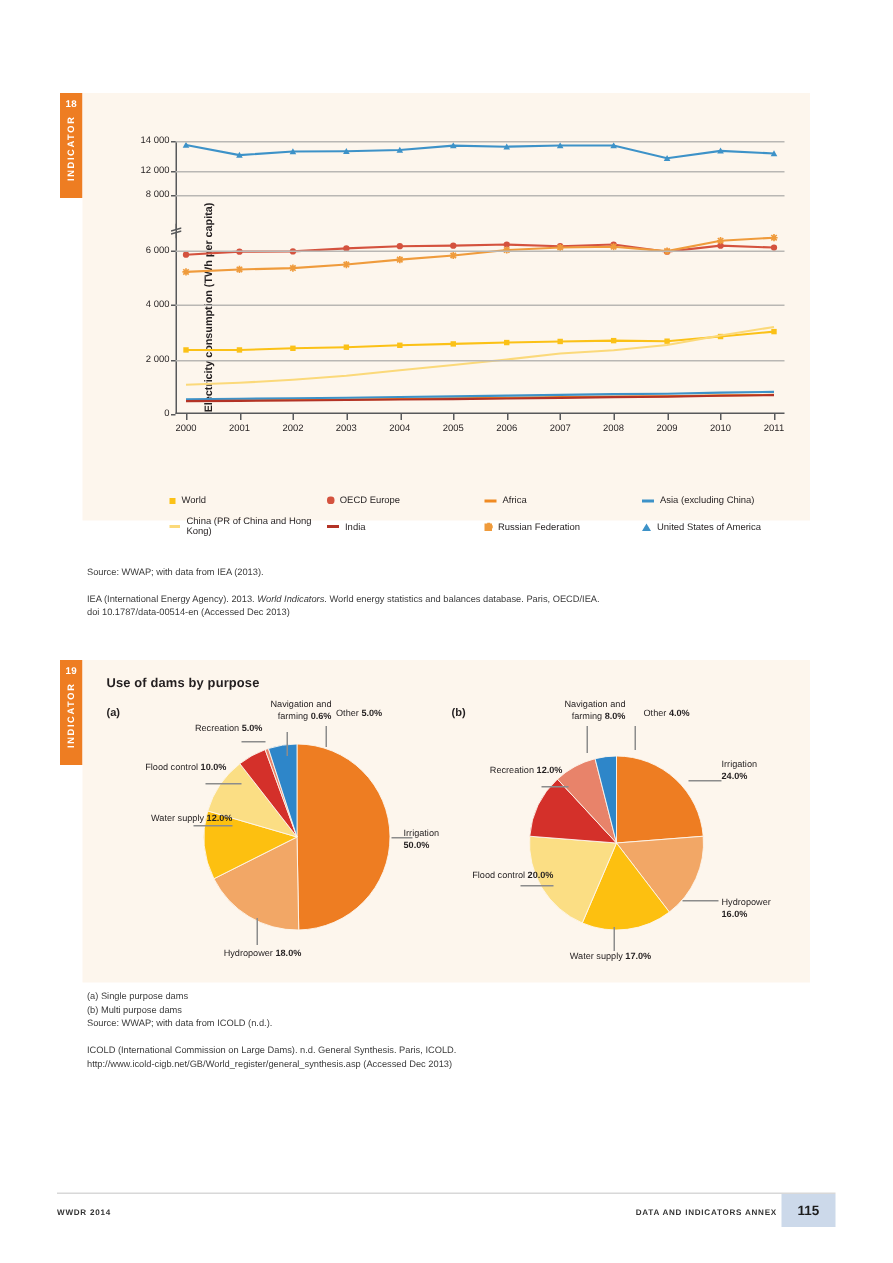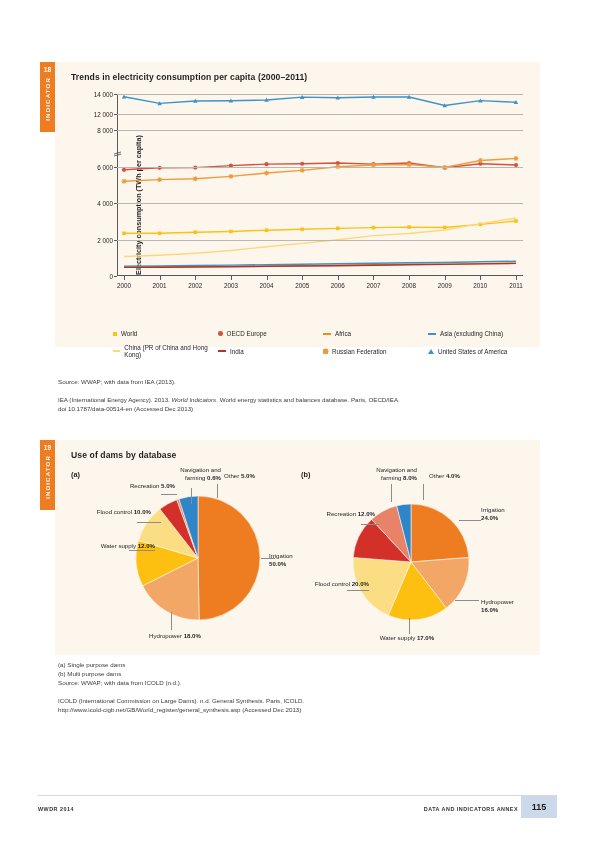--- a/index.html
+++ b/index.html
@@ -113,21 +113,20 @@
 </style>
 </head>
 <body>
 
 <div class="ind-tab" style="left:40px;top:62px;height:70px;">
   <div class="ind-num">18</div>
   <div class="ind-word">INDICATOR</div>
 </div>
 
 <div class="panel" id="chart18">
-  <div class="panel-title">Trends in electricity consumption per capita (2000–2011)</div>
   <div class="ylabel">Electricity consumption (TWh per capita)</div>
   <div class="plot" id="plot18">
     <div class="axis-y"></div>
     <div class="axis-x"></div>
     <svg id="svg18" width="406" height="182" style="position:absolute;left:0;top:0;overflow:visible;">
         <path d="M7,139.29500000000002 L42.63636363636364,139.29500000000002 L78.27272727272728,138.2 L113.9090909090909,137.47 L149.54545454545456,136.1925 L185.1818181818182,135.28 L220.8181818181818,134.3675 L256.45454545454544,133.6375 L292.0909090909091,133.09 L327.72727272727275,133.45499999999998 L363.3636363636364,130.3525 L399,127.0675" stroke="#fbc117" stroke-width="1.4" fill="none"></path>
         <rect x="5.2" y="137.495" width="3.6" height="3.6" fill="#fbc117"></rect>
         <rect x="40.83636363636364" y="137.495" width="3.6" height="3.6" fill="#fbc117"></rect>
         <rect x="76.47272727272728" y="136.39999999999998" width="3.6" height="3.6" fill="#fbc117"></rect>
         <rect x="112.10909090909091" y="135.67" width="3.6" height="3.6" fill="#fbc117"></rect>
@@ -276,21 +275,21 @@
   <span>IEA (International Energy Agency). 2013. </span><i>World Indicators</i><span>. World energy statistics and balances database. Paris, OECD/IEA.</span><br>
   <span>doi 10.1787/data-00514-en (Accessed Dec 2013)</span>
 </div>
 
 <div class="ind-tab" style="left:40px;top:440px;height:70px;">
   <div class="ind-num">19</div>
   <div class="ind-word">INDICATOR</div>
 </div>
 
 <div class="panel" id="chart19">
-  <div class="panel-title">Use of dams by database</div>
+  <div class="panel-title">Use of dams by purpose</div>
   <div class="sub-lab" style="left:16px;top:30px;">(a)</div>
   <div class="sub-lab" style="left:246px;top:30px;">(b)</div>
 
   <div class="pie-wrap" id="pieA" style="left:38px;top:26px;width:210px;height:180px;">
       <svg width="210" height="180" style="position: absolute; left: 0px; top: 0px; overflow: visible;">
         <path d="M105,92 L105,30 A62,62 0 0,1 106.16163427970521,153.98911683352338 Z" fill="#ee7d22" stroke="#fdf6ed" stroke-width="0.6"></path>
         <path d="M105,92 L106.16163427970521,153.98911683352338 A62,62 0 0,1 49.591558330924585,119.81914074526149 Z" fill="#f2a766" stroke="#fdf6ed" stroke-width="0.6"></path>
         <path d="M105,92 L49.591558330924585,119.81914074526149 A62,62 0 0,1 45.486700929212205,74.617041859598 Z" fill="#fdc010" stroke="#fdf6ed" stroke-width="0.6"></path>
         <path d="M105,92 L45.486700929212205,74.617041859598 A62,62 0 0,1 66.88665350837567,43.0983352102468 Z" fill="#fbde84" stroke="#fdf6ed" stroke-width="0.6"></path>
         <path d="M105,92 L66.88665350837567,43.0983352102468 A62,62 0 0,1 83.75432499965814,33.753787300976825 Z" fill="#d4302a" stroke="#fdf6ed" stroke-width="0.6"></path>

